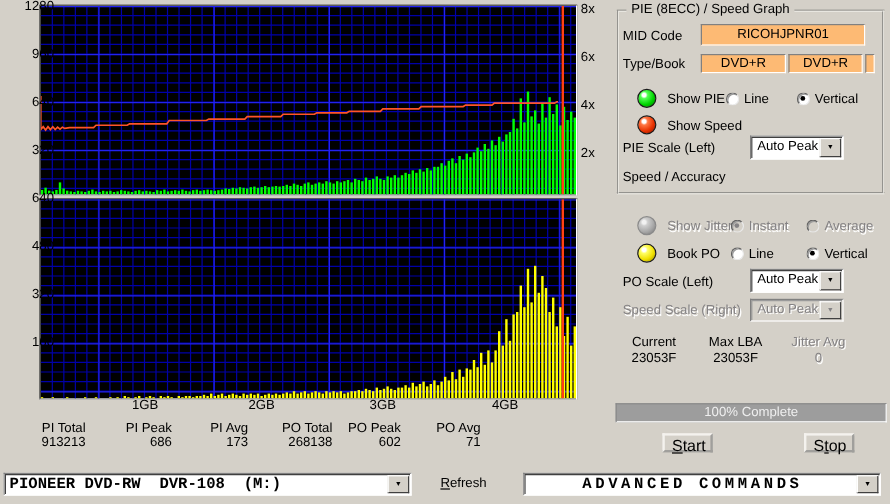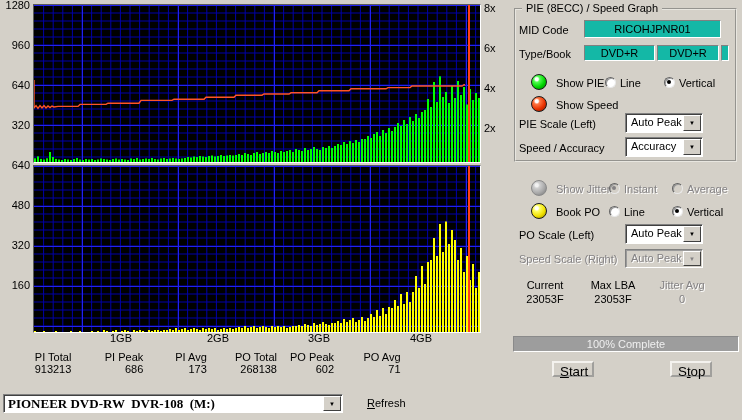--- a/index.html
+++ b/index.html
@@ -2,30 +2,30 @@
 <html><head>
 <meta charset="utf-8">
 <style>
   html,body{margin:0;padding:0;background:#808080;}
   .app{position:relative;width:742px;height:420px;background:#d4d0c8;
        font-family:"Liberation Sans",sans-serif;font-size:11px;color:#000;overflow:hidden;}
   
   .graph-frame{position:absolute;background:#000;border:1px solid;border-color:#5a5a5a #ffffff #ffffff #5a5a5a;}
   .graph-frame svg{display:block;}
   
-  .ylab{position:absolute;left:1px;width:29px;text-align:right;line-height:11px;}
+  .ylab{position:absolute;left:16px;width:29px;text-align:right;line-height:11px;}
   .rlab{position:absolute;left:484px;line-height:11px;}
   .xlab{position:absolute;top:333px;transform:translateX(-50%);line-height:11px;}
   
   .stat{position:absolute;top:351px;transform:translateX(-50%);text-align:right;line-height:12px;white-space:nowrap;}
   
   .group{position:absolute;border:2px groove #e8e6e0;}
   .legend{position:absolute;top:-8px;left:6px;background:#d4d0c8;padding:0 4px;line-height:13px;white-space:nowrap;}
   
-  .field{position:absolute;background:#14b8a6;border:1px solid;border-color:#808080 #ffffff #ffffff #808080;
+  .field{position:absolute;background:#fdba74;border:1px solid;border-color:#808080 #ffffff #ffffff #808080;
          text-align:center;white-space:nowrap;overflow:hidden;}
   
   .combo{position:absolute;background:#ffffff;border:1px solid;border-color:#808080 #ffffff #ffffff #808080;
          box-shadow:inset 1px 1px 0 #404040;}
   .combo .ctext{position:absolute;left:5px;top:0;bottom:0;right:18px;line-height:17px;white-space:nowrap;overflow:hidden;}
   .carrow{position:absolute;right:1px;top:1px;bottom:1px;width:16px;background:#d4d0c8;
           border:1px solid;border-color:#ffffff #404040 #404040 #ffffff;
           display:flex;align-items:center;justify-content:center;font-size:6px;color:#000;}
   .combo.dis{background:#d4d0c8;box-shadow:inset 1px 1px 0 #9a9a9a;}
   .combo.dis .ctext{color:#848284;text-shadow:1px 1px 0 #fff;}
@@ -46,21 +46,21 @@
   .dis-t{color:#848284;text-shadow:1px 1px 0 #ffffff;}
   .cstat{position:absolute;transform:translateX(-50%);text-align:center;line-height:12px;white-space:nowrap;}
   
   .progress{position:absolute;left:513px;top:336px;width:224px;height:14px;background:#9d9d9d;
             border:1px solid;border-color:#8a8a8a #ffffff #ffffff #8a8a8a;
             text-align:center;line-height:14px;color:#efefef;}
   .btn{position:absolute;width:42px;height:16px;background:#d4d0c8;border:2px outset #f4f2ee;
        text-align:center;line-height:15px;cursor:default;}
   .mn{text-decoration:underline;}
   
-  .mono{font-family:Liberation Serif, serif;font-weight:bold;font-size:13px;white-space:pre;}
+  .mono{font-family:Liberation Mono, monospace;font-weight:bold;font-size:13px;white-space:pre;}
   .bigcombo{position:absolute;background:#ffffff;border:1px solid;border-color:#808080 #ffffff #ffffff #808080;
             box-shadow:inset 1px 1px 0 #404040;}
   .bigcombo .ctext{position:absolute;left:4px;right:20px;top:0;bottom:0;line-height:17px;overflow:hidden;}
 </style>
 </head>
 <body>
 
 <div class="app">
 
   <div class="graph-frame" style="left:33px;top:4px;width:446px;height:157px">
@@ -579,24 +579,20 @@
 
   <div class="led red" style="left:531px;top:96px"></div>
   <div class="lab" style="left:556px;top:99px">Show Speed</div>
 
   <div class="lab" style="left:519px;top:118px">PIE Scale (Left)</div>
   <div class="combo" style="left:625px;top:113px;width:76px;height:18px">
     <div class="ctext">Auto Peak</div>
     <div class="carrow">▼</div>
   </div>
   <div class="lab" style="left:519px;top:142px">Speed / Accuracy</div>
-  <div class="combo" style="left:625px;top:137px;width:76px;height:18px">
-    <div class="ctext">Accuracy</div>
-    <div class="carrow">▼</div>
-  </div>
 
   <div class="led gray" style="left:531px;top:180px"></div>
   <div class="lab dis-t" style="left:556px;top:183px">Show Jitter</div>
   <div class="radio dis sel" style="left:609px;top:183px"></div>
   <div class="lab dis-t" style="left:624px;top:183px">Instant</div>
   <div class="radio dis" style="left:672px;top:183px"></div>
   <div class="lab dis-t" style="left:687px;top:183px">Average</div>
 
   <div class="led yellow" style="left:531px;top:203px"></div>
   <div class="lab" style="left:556px;top:206px">Book PO</div>
@@ -625,14 +621,18 @@
 
   <div class="progress">100% Complete</div>
   <button class="btn" style="left:552px;top:361px"><span></span><span class="mn">S</span><span>tart</span></button>
   <button class="btn" style="left:670px;top:361px"><span>S</span><span class="mn">t</span><span>op</span></button>
 
   <div class="bigcombo" style="left:3px;top:394px;width:338px;height:17px">
     <div class="ctext mono">PIONEER DVD-RW  DVR-108  (M:)</div>
     <div class="carrow">▼</div>
   </div>
   <div class="lab" style="left:367px;top:397px"><span></span><span class="mn">R</span><span>efresh</span></div>
+  <div class="bigcombo" style="left:436px;top:394px;width:296px;height:17px">
+    <div class="ctext mono" style="text-align:center;letter-spacing:3px">ADVANCED COMMANDS</div>
+    <div class="carrow">▼</div>
+  </div>
 
 </div>
 
 </body></html>

